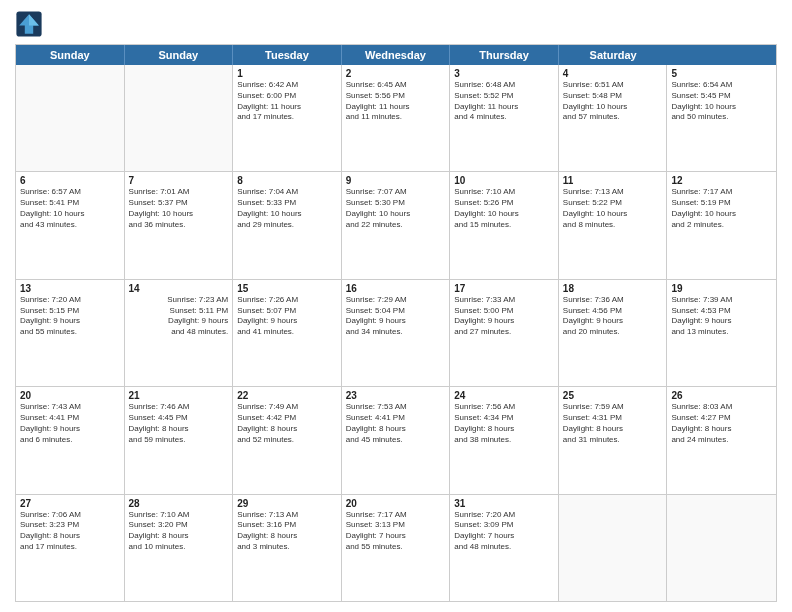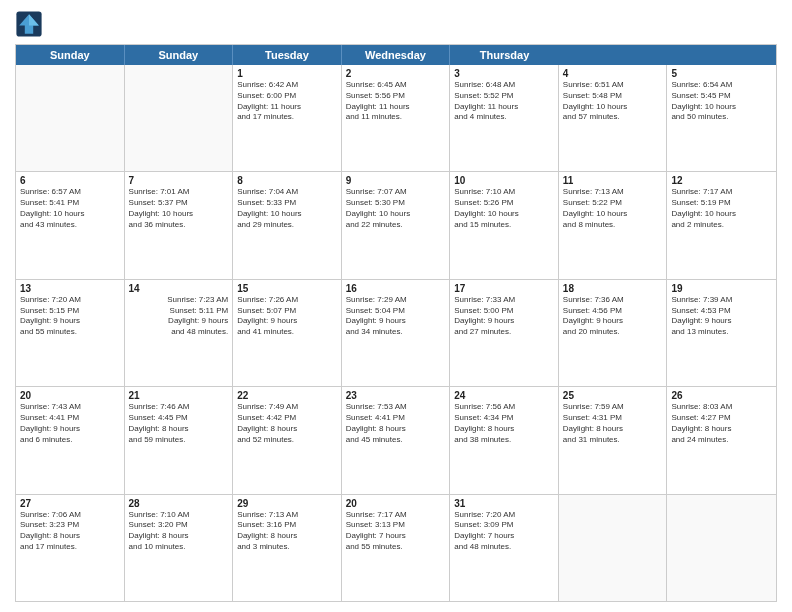--- a/index.html
+++ b/index.html
@@ -128,20 +128,21 @@
     </div>
   </div>
 
   <div class="calendar">
     <div class="cal-header">
     <div class="cal-header-cell">Sunday</div>
         <div class="cal-header-cell">Sunday</div>
         <div class="cal-header-cell">Tuesday</div>
         <div class="cal-header-cell">Wednesday</div>
         <div class="cal-header-cell">Thursday</div>
+        <div class="cal-header-cell">Saturday</div>
       </div>
     <div class="cal-body">
     <div class="cal-row">
           <div class="cal-cell empty"></div>
           <div class="cal-cell empty"></div>
           <div class="cal-cell">
             <span class="day-num">1</span>
             <div class="cell-text" style="white-space: pre-line;">Sunrise: 6:42 AM
 Sunset: 6:00 PM
 Daylight: 11 hours

